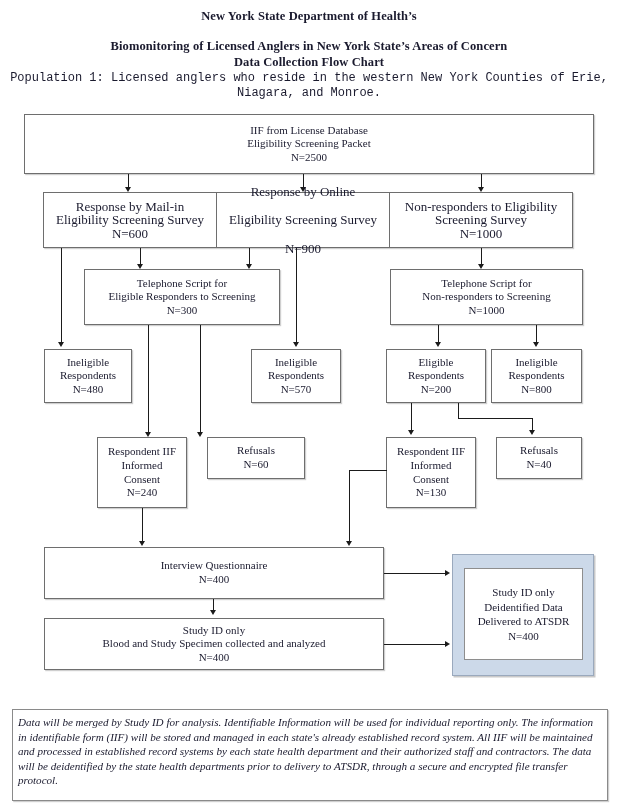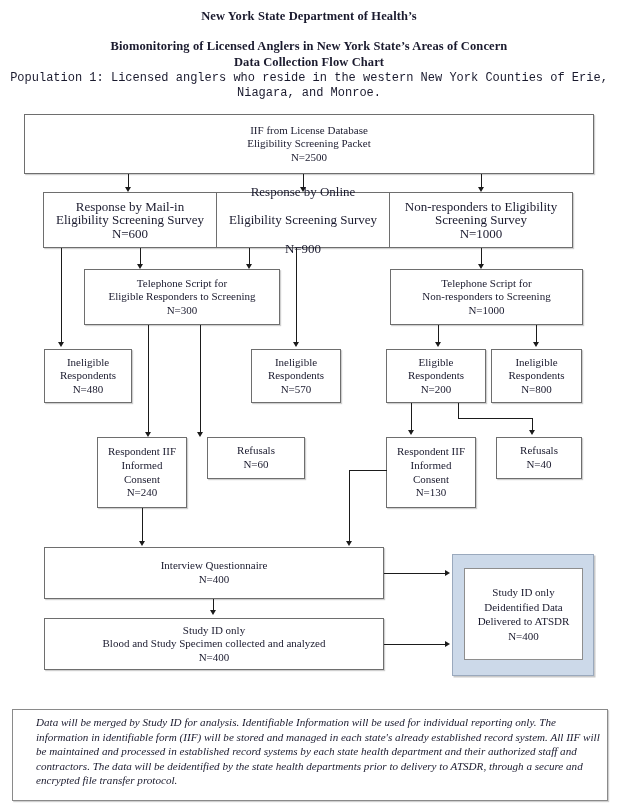--- a/index.html
+++ b/index.html
@@ -113,21 +113,21 @@
 
   
   .note {
     position: absolute;
     box-sizing: border-box;
     border: 1px solid #8a8a8a;
     background: #ffffff;
     font-style: italic;
     font-size: 11.1px;
     line-height: 14.6px;
-    padding: 5px 7px 4px 23px;
+    padding: 5px 7px 4px 5px;
     text-align: left;
     box-shadow: 1.2px 1.2px 0 #cfcfcf;
   }
 
   
   .vline, .hline {
     position: absolute;
     background: #1b1b1b;
   }
   .vline { width: 1px; }

